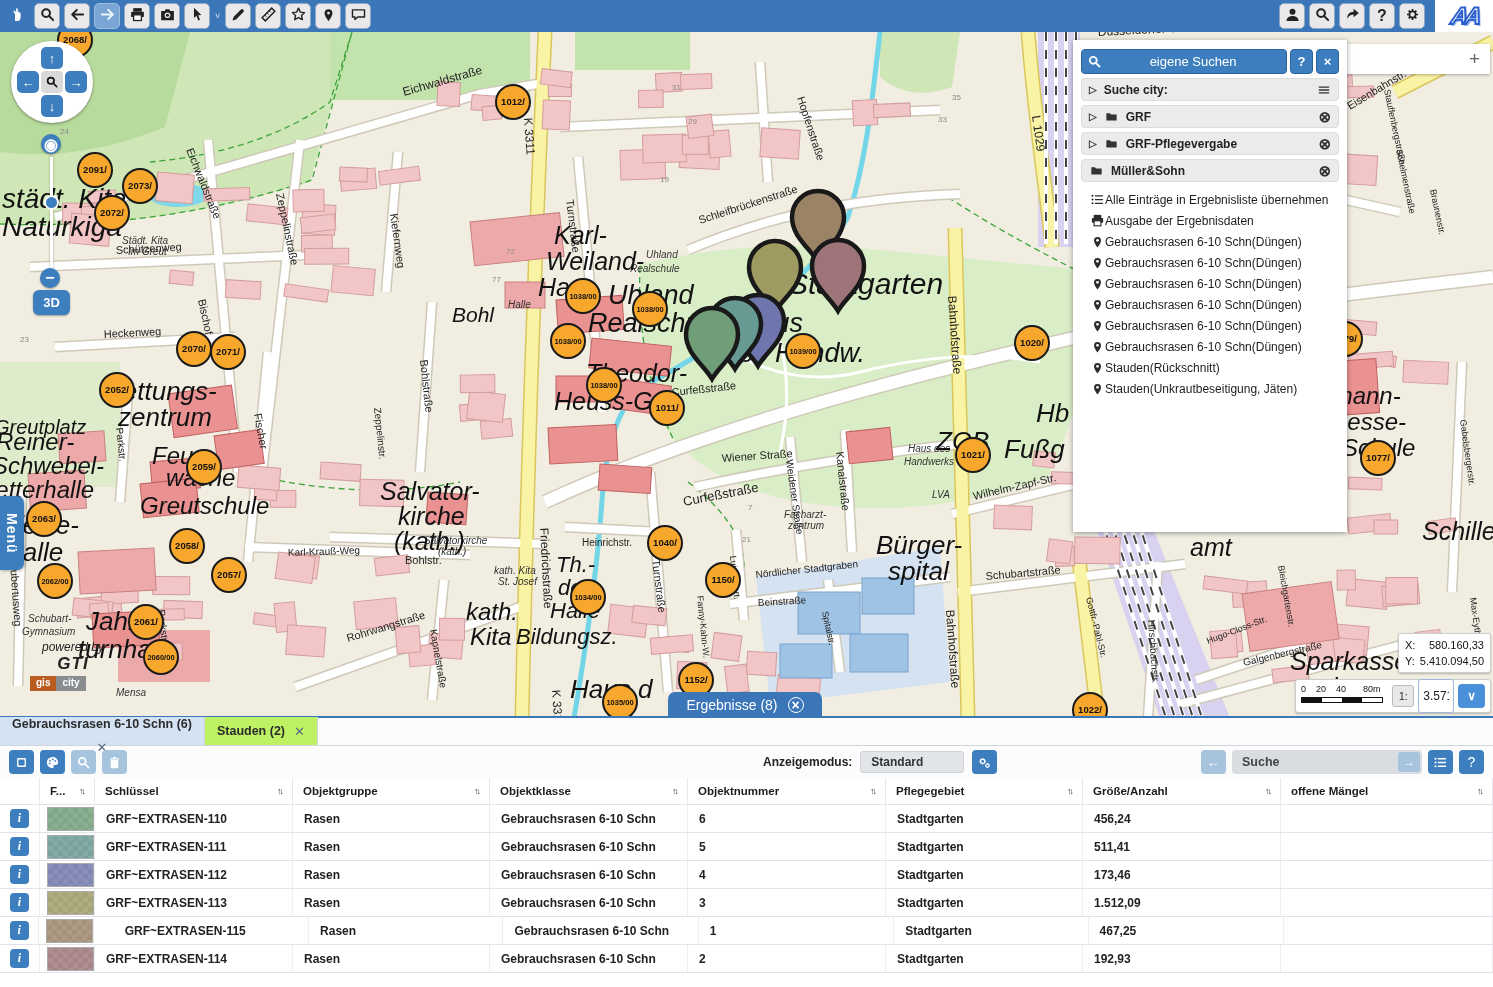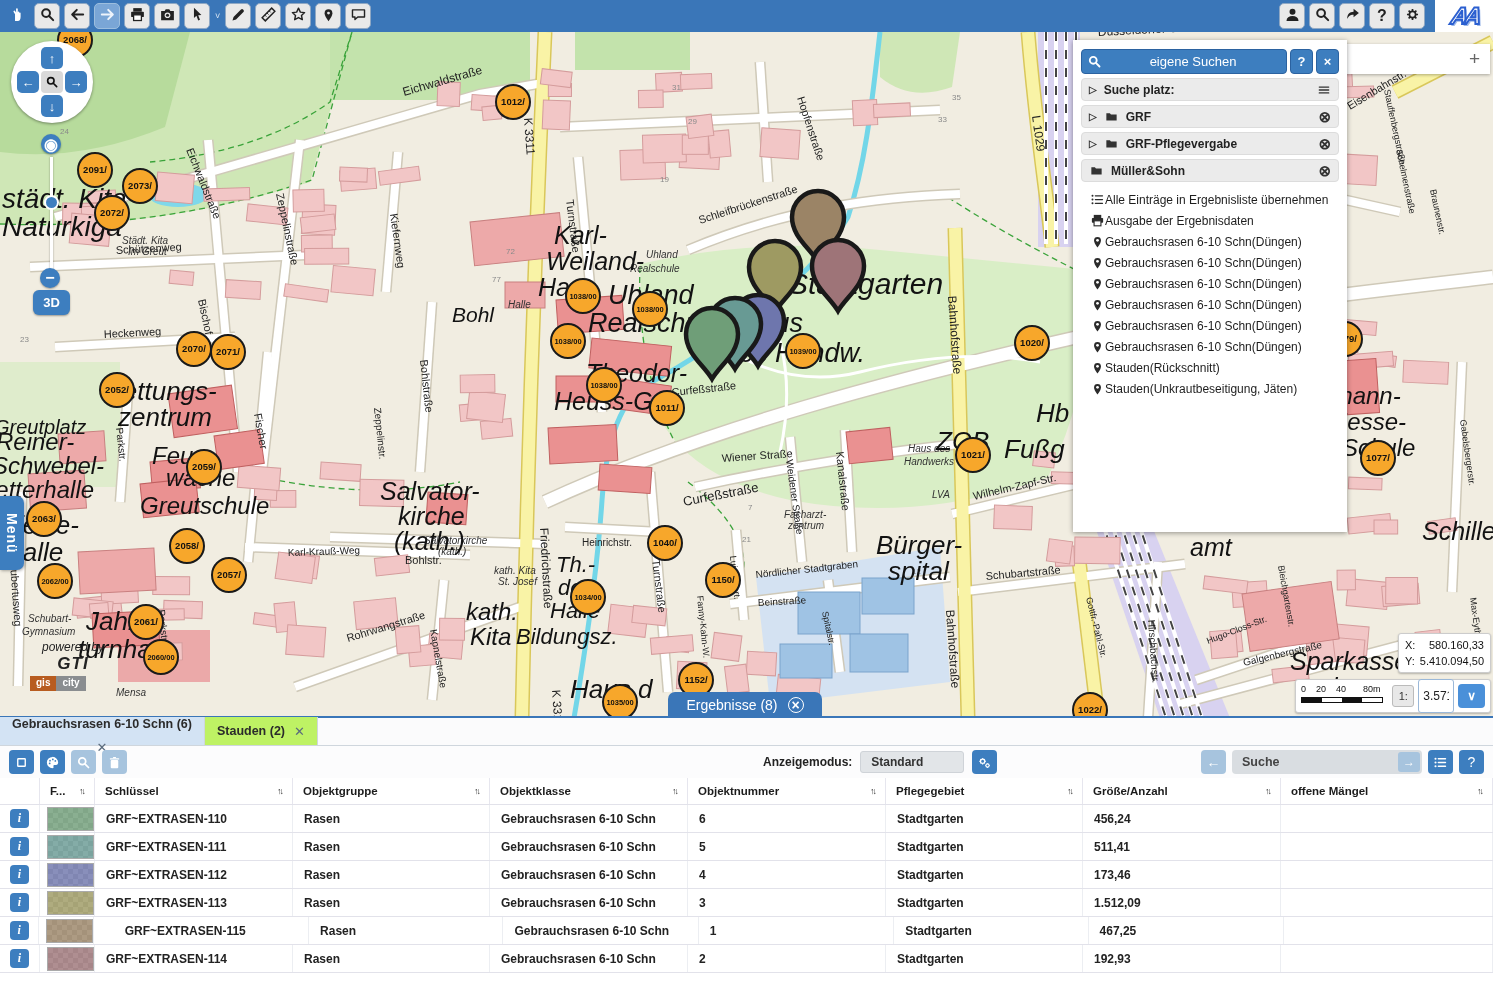--- a/index.html
+++ b/index.html
@@ -830,21 +830,21 @@
               <path d="M14.2,14.2 L20,20" stroke-linecap="round"></path>
             </svg></span>
         <input class="sp-input" placeholder="eigene Suchen" style="">
       </div>
       <div class="sp-btn">?</div>
       <div class="sp-btn">×</div>
     </div>
     <div id="sp-groups">
         <div class="sp-group">
           <span class="exp">▷</span>
-          <span class="grow">Suche platz:</span>
+          <span class="grow">Suche city:</span>
           <span class="ric">
             <svg viewBox="0 0 24 24" stroke="currentColor" fill="none" stroke-width="2.4" stroke-linecap="round">
               <path d="M4,7 H20 M4,12 H20 M4,17 H20"></path>
             </svg>
           </span>
         </div>
         <div class="sp-group">
           <span class="exp">▷</span>
           <span class="fold">
             <svg viewBox="0 0 24 24" fill="currentColor">

